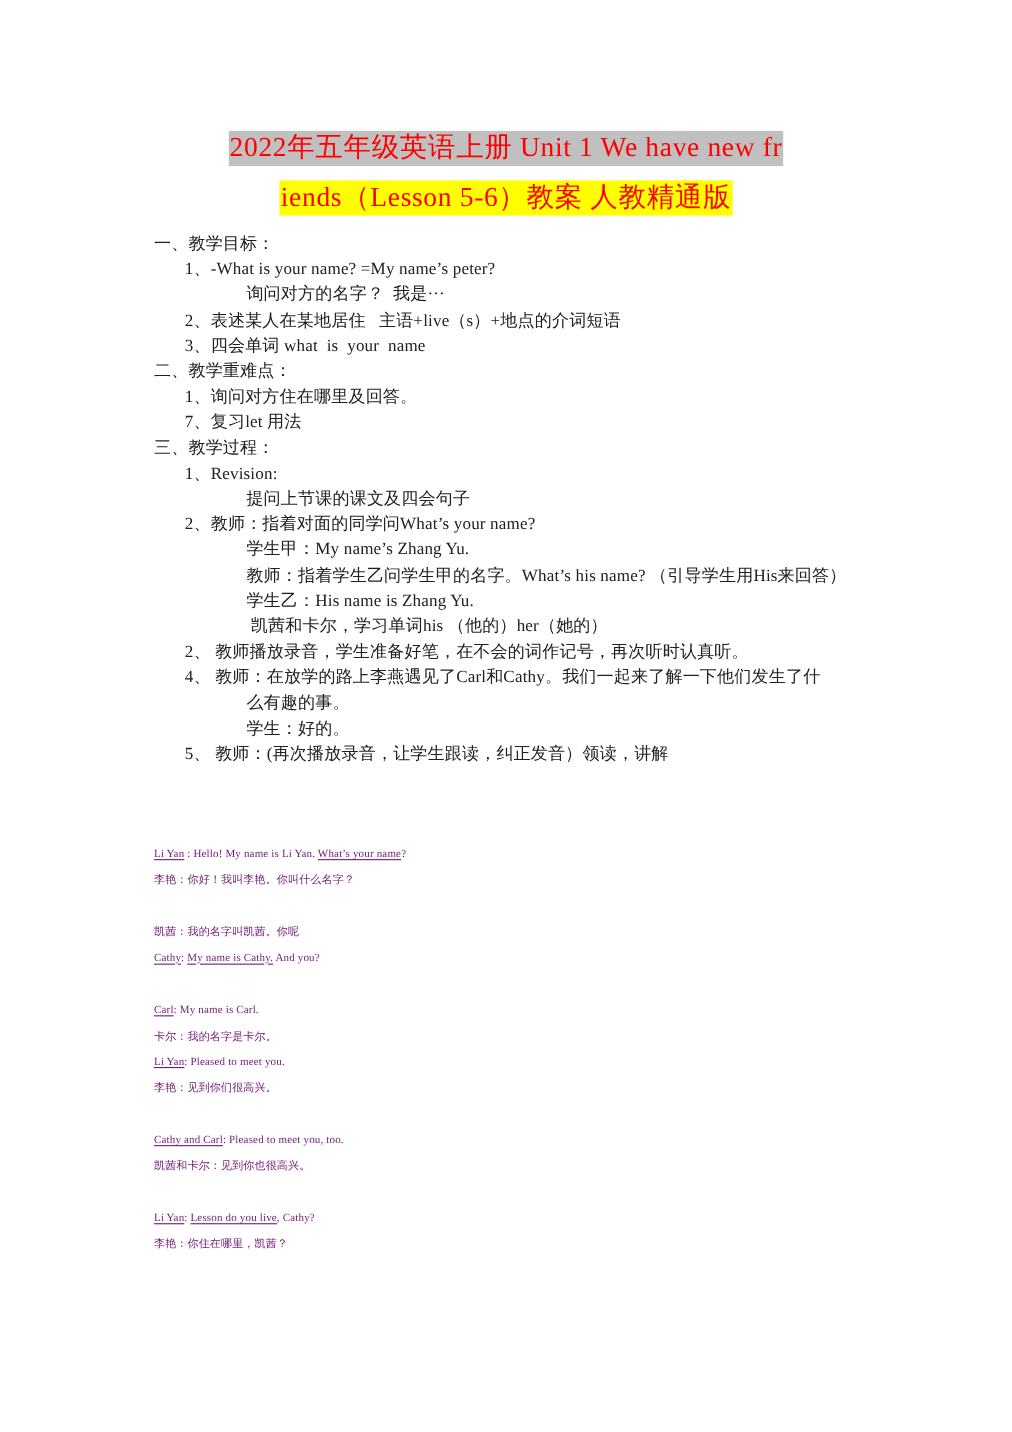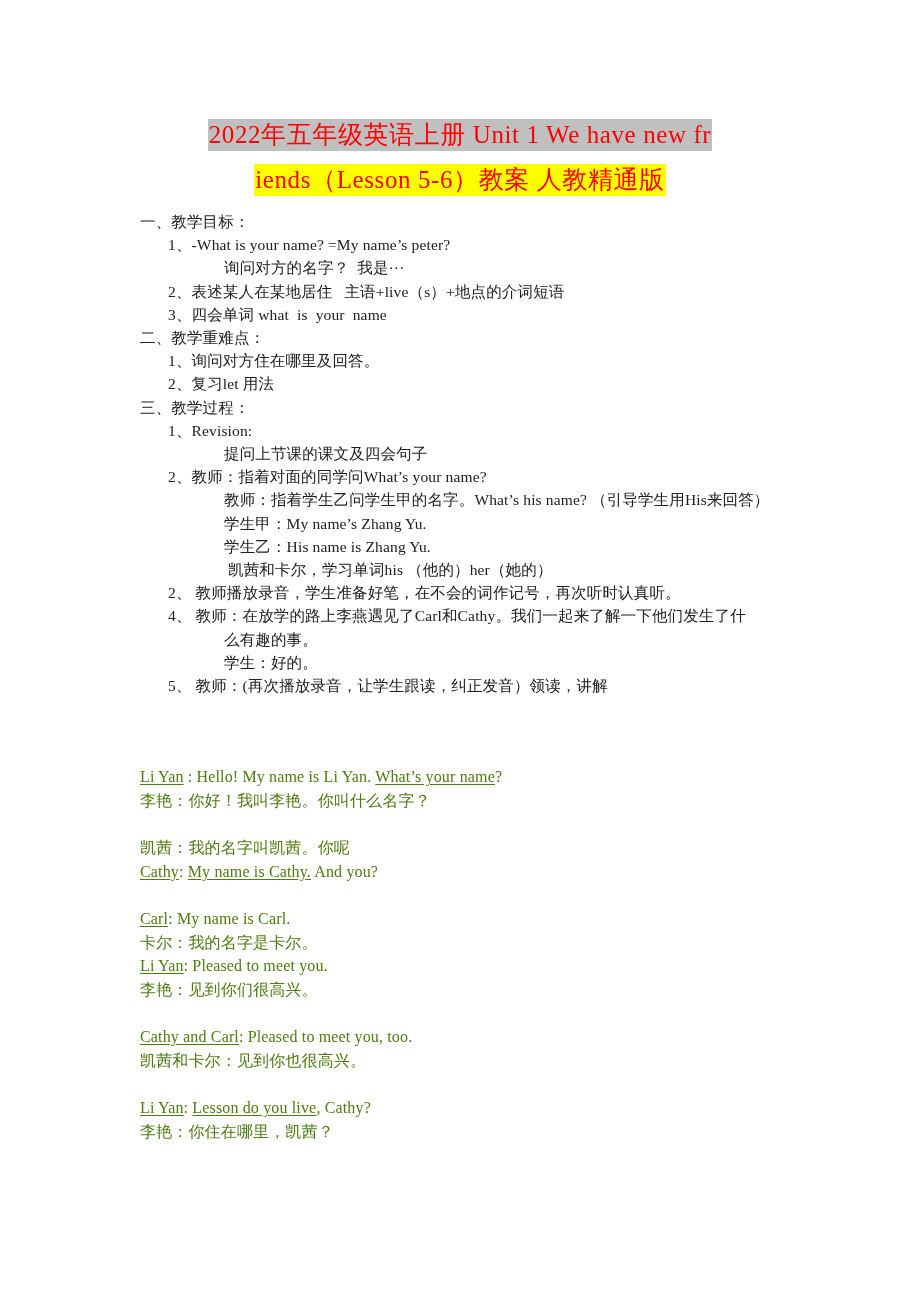--- a/index.html
+++ b/index.html
@@ -71,24 +71,24 @@
   }
 
   
   .dialogue-block {
     position: absolute;
     left: 140px;
     top: 765px;
     width: 700px;
   }
   .dl {
-    font-size: 16px;
+    font-size: 10px;
     line-height: 23.5px;
     white-space: pre-wrap;
-    color: #4d7c0f;
+    color: #701a75;
     letter-spacing: 0.15px;
   }
   .gap { height: 24px; }
   u.ul { text-decoration: underline; text-underline-offset: 2px; }
 </style>
 </head>
 <body>
 
 <div class="page">
 
@@ -100,28 +100,28 @@
   <div class="body-block">
 
     <div class="ln ind0">一、教学目标：</div>
     <div class="ln ind1">1、-What is your name? =My name’s peter?</div>
     <div class="ln ind2">询问对方的名字？  我是···</div>
     <div class="ln ind1">2、表述某人在某地居住   主语+live（s）+地点的介词短语</div>
     <div class="ln ind1">3、四会单词 what  is  your  name</div>
 
     <div class="ln ind0">二、教学重难点：</div>
     <div class="ln ind1">1、询问对方住在哪里及回答。</div>
-    <div class="ln ind1">2、复习let 用法</div>
+    <div class="ln ind1">7、复习let 用法</div>
 
     <div class="ln ind0">三、教学过程：</div>
     <div class="ln ind1">1、Revision:</div>
     <div class="ln ind2">提问上节课的课文及四会句子</div>
     <div class="ln ind1">2、教师：指着对面的同学问What’s your name?</div>
+    <div class="ln ind2">学生甲：My name’s Zhang Yu.</div>
     <div class="ln ind2">教师：指着学生乙问学生甲的名字。What’s his name? （引导学生用His来回答）</div>
-    <div class="ln ind2">学生甲：My name’s Zhang Yu.</div>
     <div class="ln ind2">学生乙：His name is Zhang Yu.</div>
     <div class="ln ind2"> 凯茜和卡尔，学习单词his （他的）her（她的）</div>
     <div class="ln ind1">2、 教师播放录音，学生准备好笔，在不会的词作记号，再次听时认真听。</div>
     <div class="ln ind1 hang2" style="margin-left:28px;"><span>4、 教师：在放学的路上李燕遇见了Carl和Cathy。我们一起来了解一下他们发生了什</span></div>
     <div class="ln ind2">么有趣的事。</div>
     <div class="ln ind2">学生：好的。</div>
     <div class="ln ind1">5、 教师：(再次播放录音，让学生跟读，纠正发音）领读，讲解</div>
   </div>
 
   <div class="dialogue-block">

